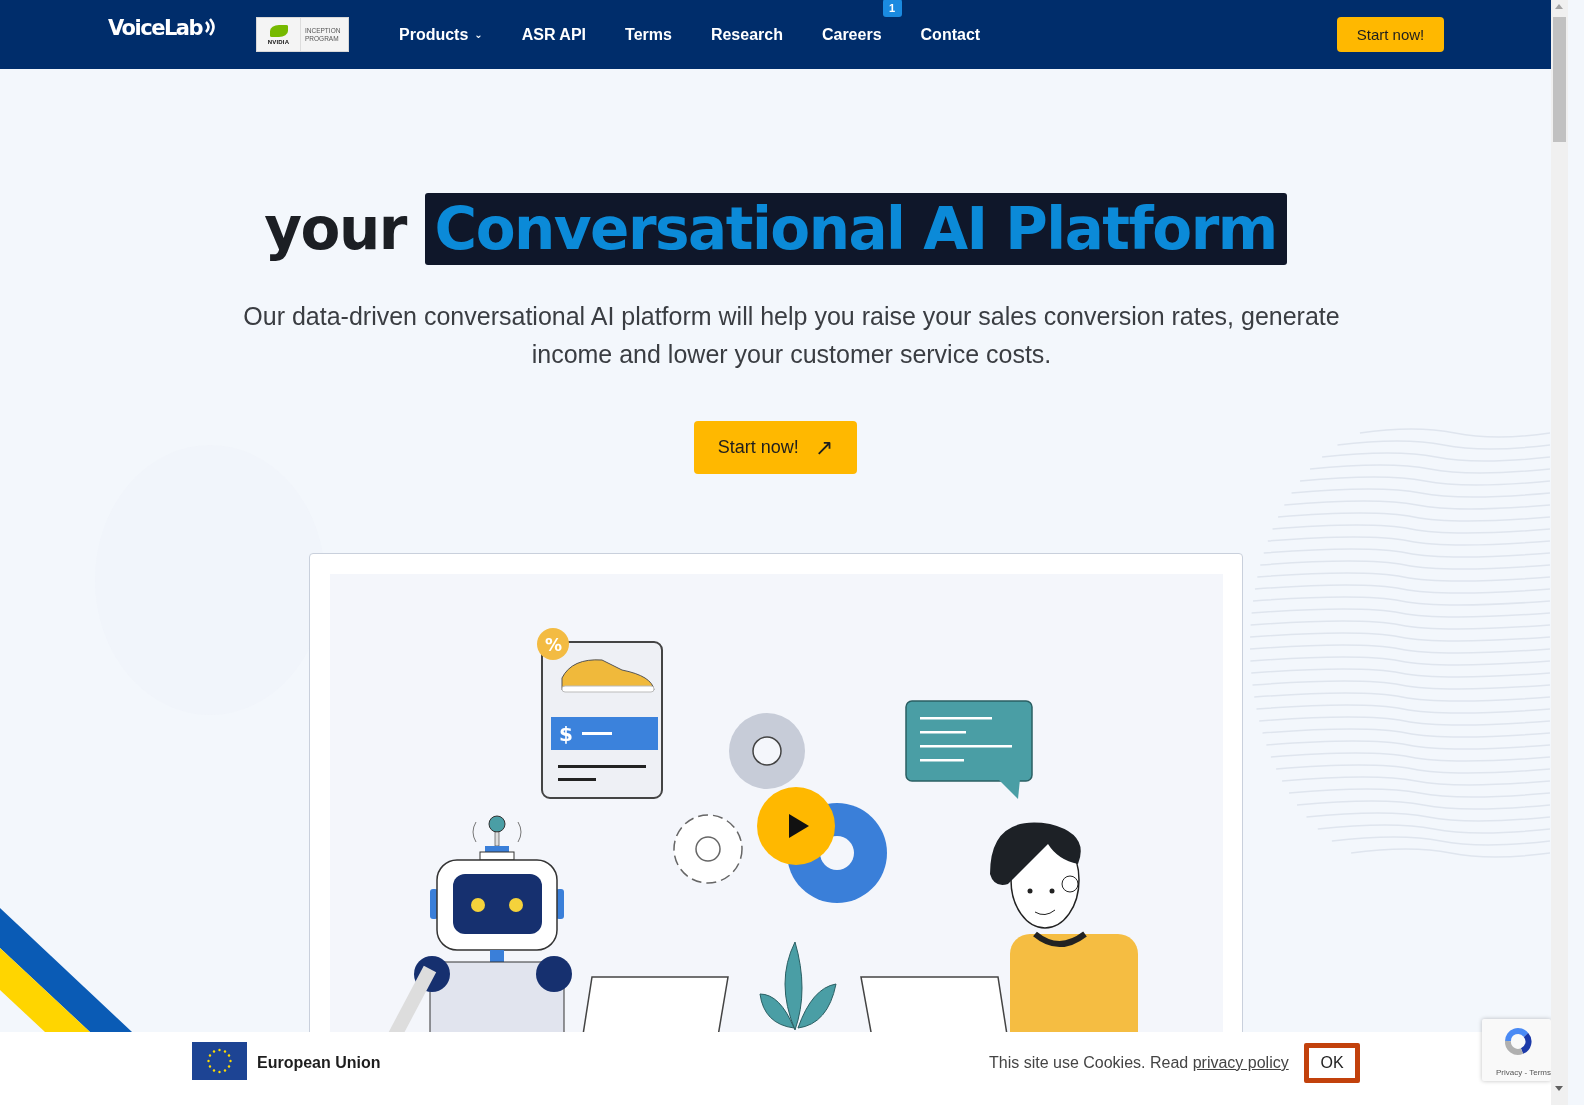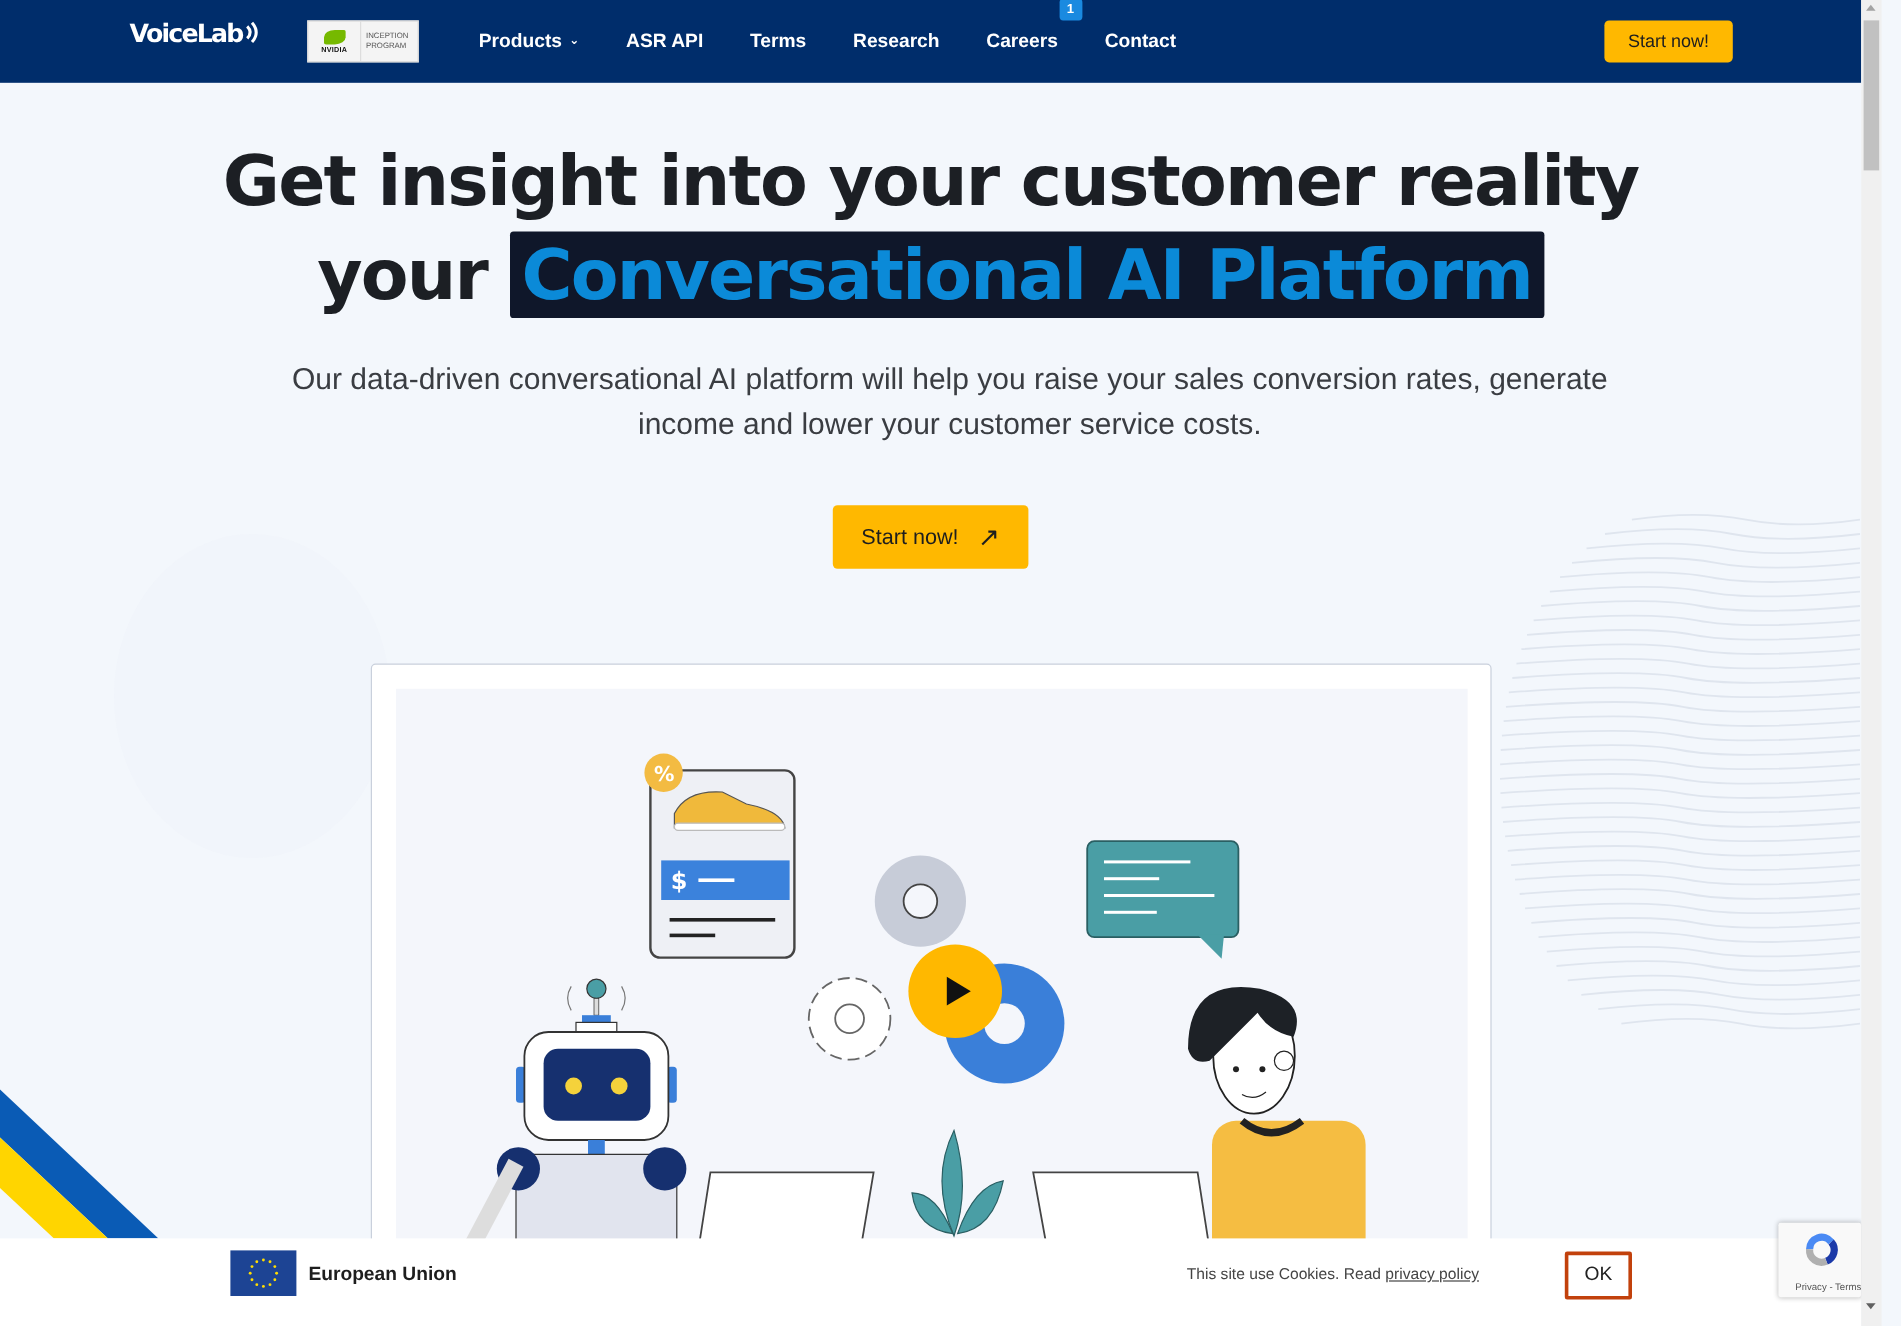--- a/index.html
+++ b/index.html
@@ -77,25 +77,25 @@
   .video-inner { position: absolute; left: 20px; top: 20px; width: 893px; height: 480px; background: #f4f6fb; }
   .play-button {
     position: absolute; left: 427px; top: 213px; width: 78px; height: 78px; border-radius: 50%;
     background: #ffb800; display: flex; align-items: center; justify-content: center; cursor: pointer;
   }
   .play-tri { width: 0; height: 0; border-top: 12px solid transparent; border-bottom: 12px solid transparent; border-left: 20px solid #111; margin-left: 5px; }
   
   .cookie-bar { position: absolute; left: 0; top: 1032px; width: 1551px; height: 73px; background: #fff; }
   .eu-flag { position: absolute; left: 192px; top: 10px; width: 55px; height: 38px; background: #1d4494; }
   .eu-label { position: absolute; left: 257px; top: 22px; font-size: 16px; font-weight: bold; color: #1e1e1e; }
-  .cookie-text { position: absolute; left: 989px; top: 22px; font-size: 13px; color: #444; }
+  .cookie-text { position: absolute; left: 989px; top: 22px; font-size: 16px; color: #444; }
   .cookie-text a { color: #444; text-decoration: underline; }
   .ok-button {
     position: absolute; left: 1304px; top: 11px; width: 56px; height: 40px;
-    border: 3px solid #c2410c; border-radius: 2px; background: #fff; color: #222; font-size: 16px;
+    border: 5px solid #c2410c; border-radius: 2px; background: #fff; color: #222; font-size: 16px;
     display: flex; align-items: center; justify-content: center; cursor: pointer;
   }
   .recaptcha {
     position: absolute; left: 1482px; top: 1019px; width: 69px; height: 62px; background: #f9f9f9;
     box-shadow: 0 0 4px rgba(0,0,0,.25); border-radius: 2px;
   }
   .recaptcha-label { position: absolute; bottom: 4px; left: 0; width: 100%; text-align: right; font-size: 8px; color: #555; }
 </style>
 </head>
 <body>
@@ -181,21 +181,21 @@
     <path d="M67.77374491810178 404 Q143.8868724590509 396 183.8868724590509 404 T300 404" stroke="#dfe5ee" fill="none" stroke-width="1.5"></path>
     <path d="M81.8727491083811 416 Q150.93637455419054 408 190.93637455419054 416 T300 416" stroke="#dfe5ee" fill="none" stroke-width="1.5"></path>
     <path d="M101.1368921804484 428 Q160.5684460902242 420 200.5684460902242 428 T300 428" stroke="#dfe5ee" fill="none" stroke-width="1.5"></path>
   </svg>
 <svg class="ua-flag" viewBox="0 0 200 152">
   <polygon points="0,28 0,68 90,152 132,152" fill="#0a5bb5"></polygon>
   <polygon points="0,68 0,110 45,152 90,152" fill="#ffd500"></polygon>
 </svg>
 
 <h1 class="headline">
-  <span>Get insight into your customer reality</span><br>
+  <br>
   <span>your</span>
   <span class="hl-accent">Conversational AI Platform</span>
 </h1>
 <p class="subtitle" style="padding: 0 200px;">Our data-driven conversational AI platform will help you raise your sales conversion rates, generate income and lower your customer service costs.</p>
 <div class="hero-cta">
   <span>Start now!</span>
   <span class="arrow">↗</span>
 </div>
 
 <div class="video-card">

